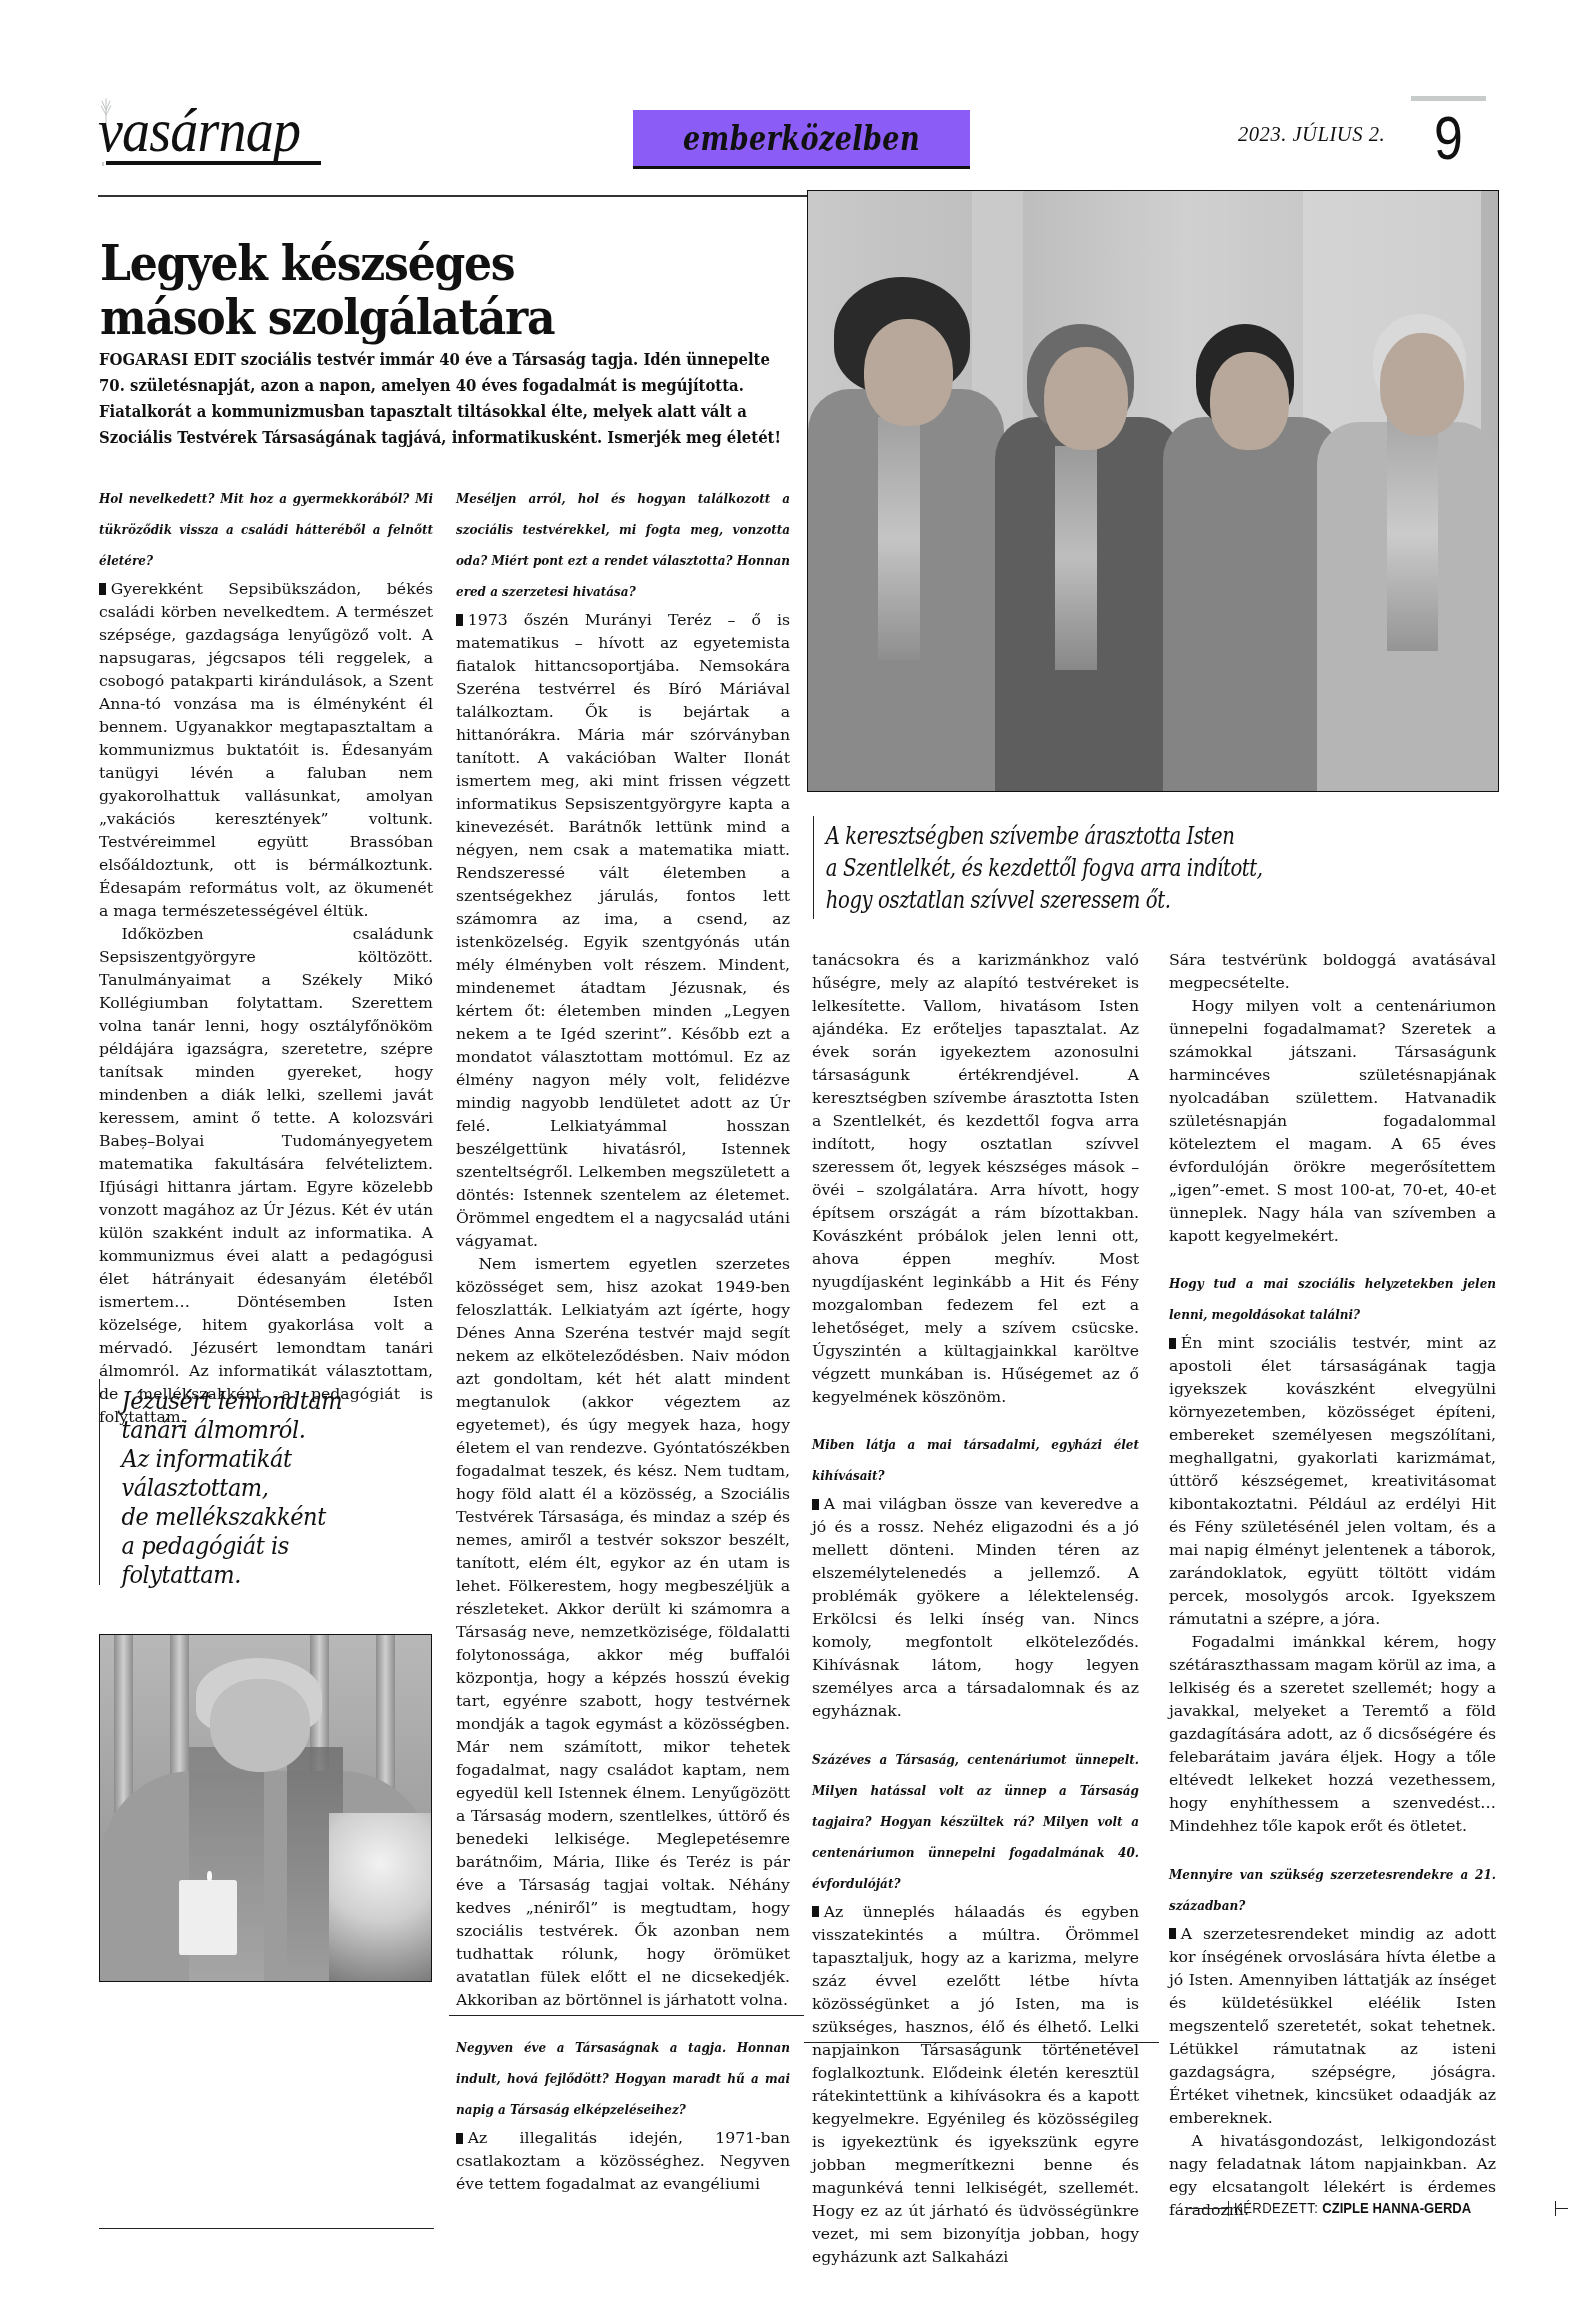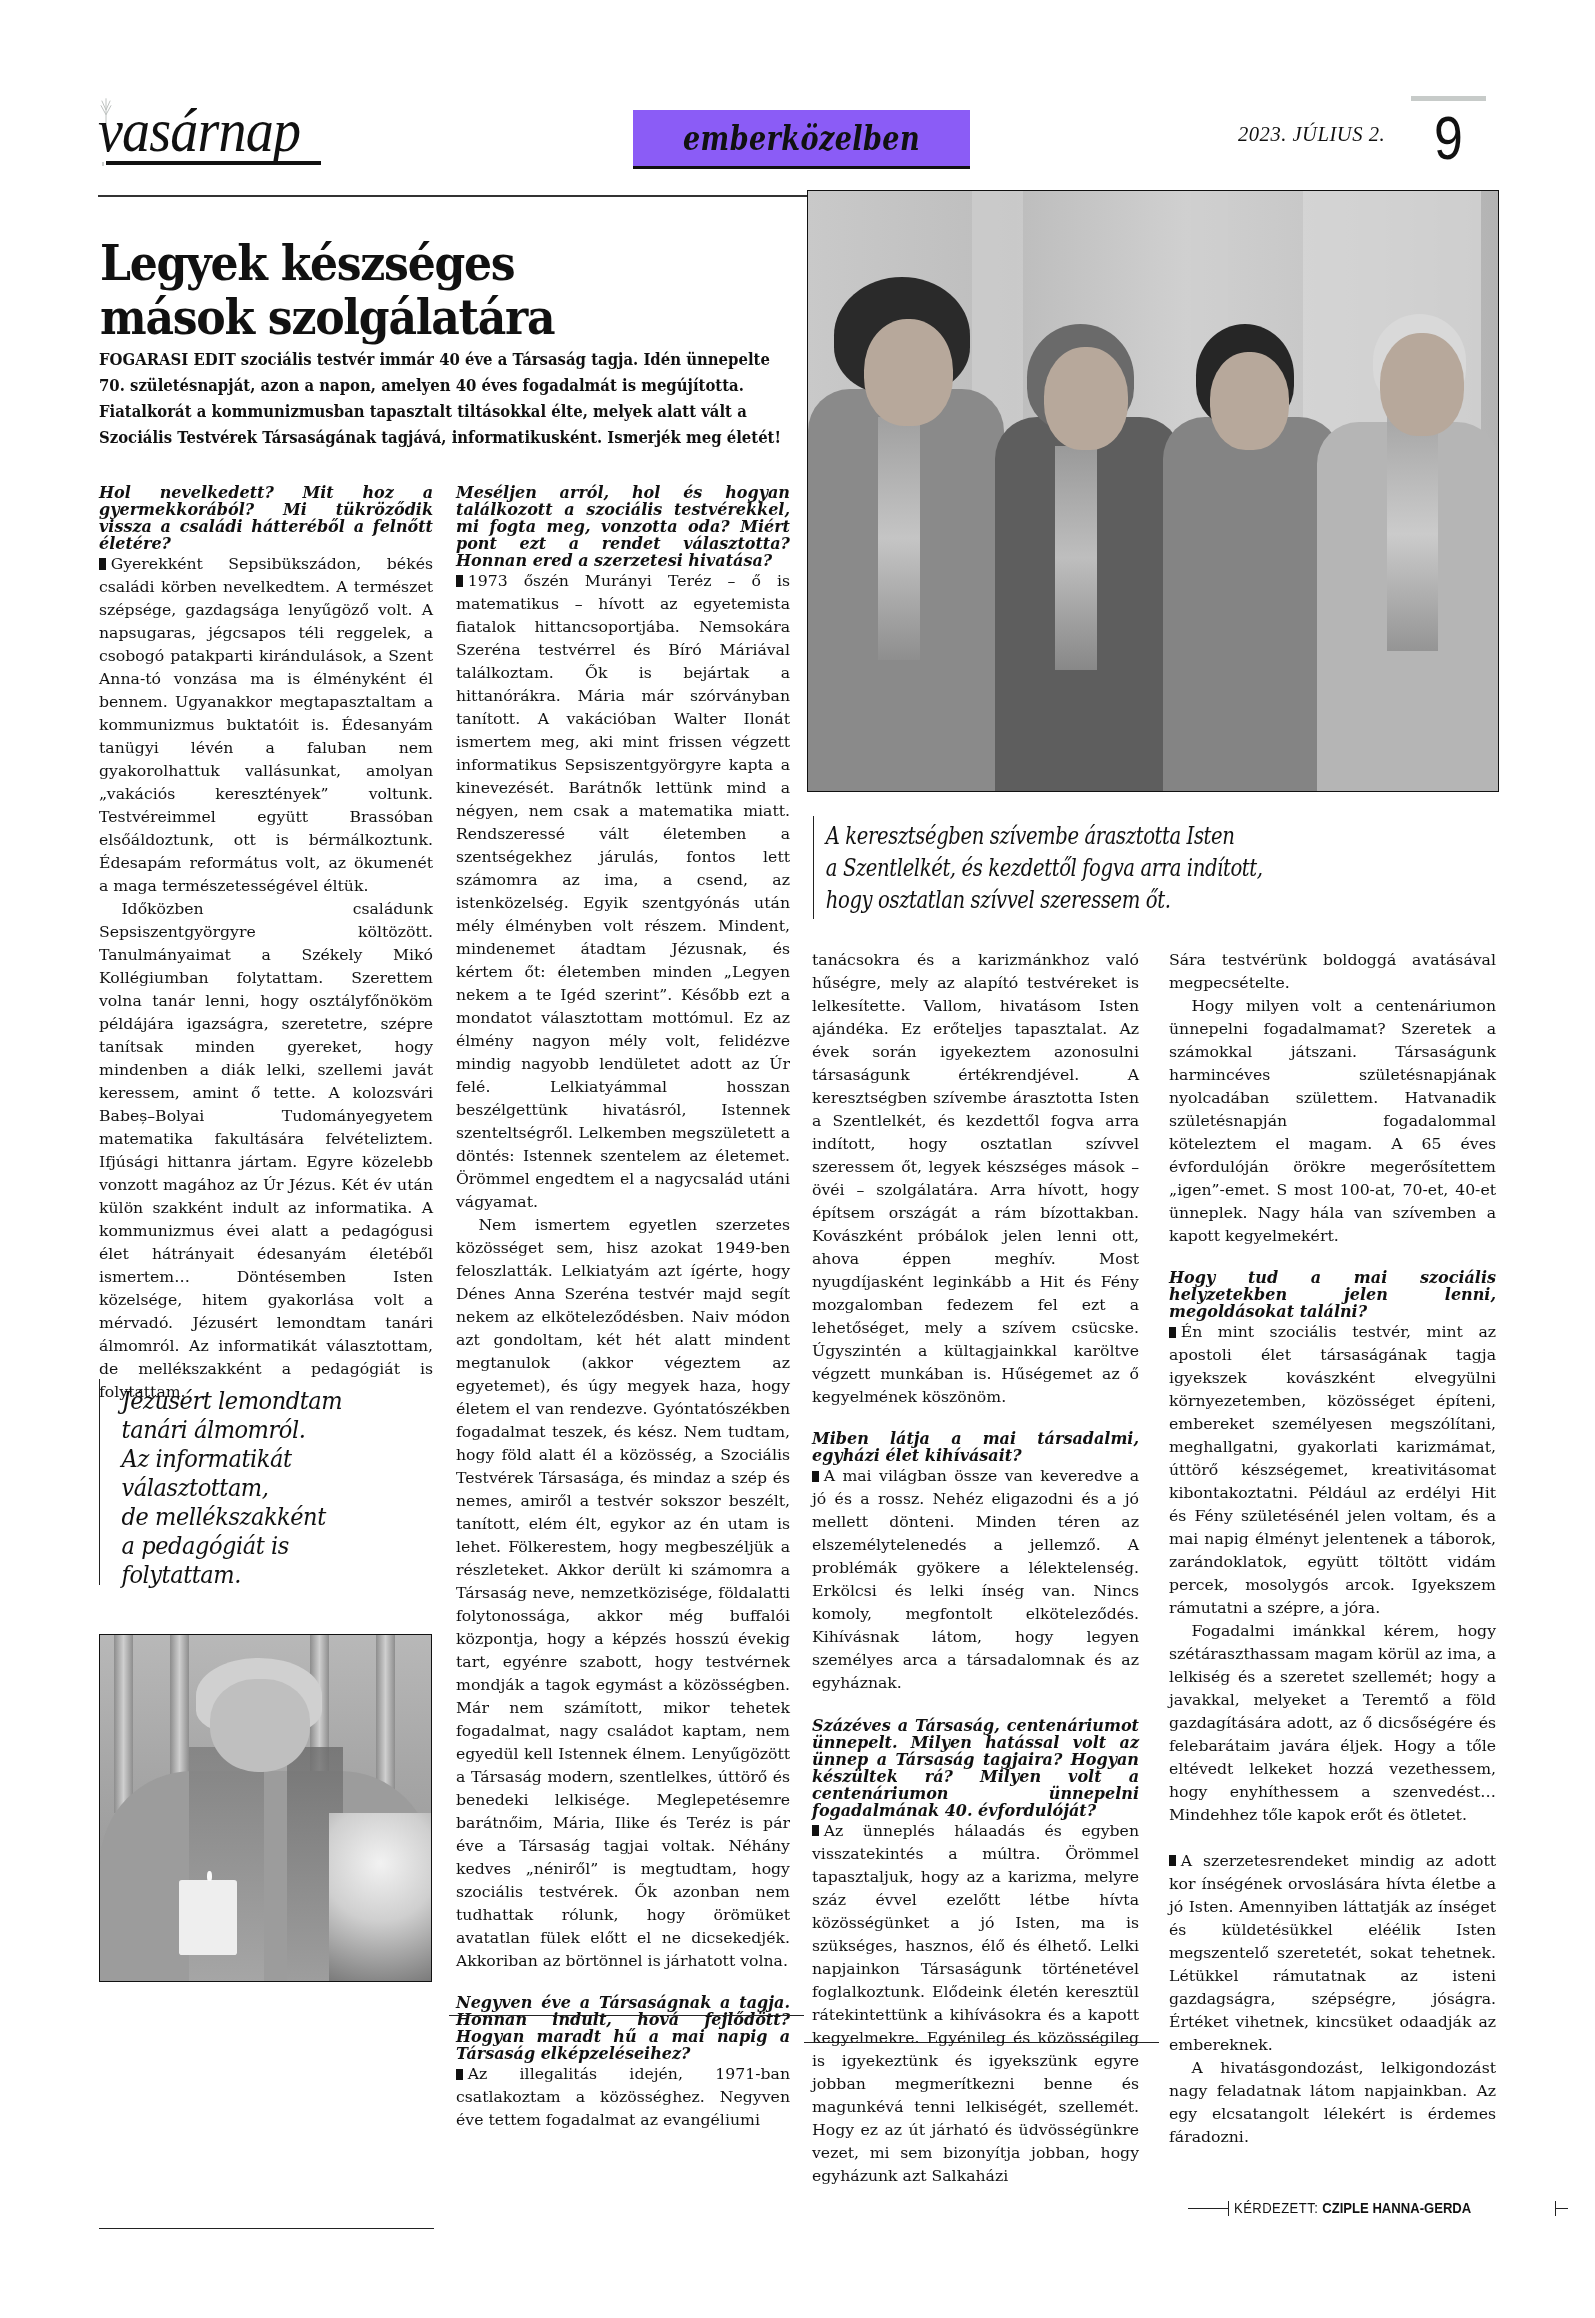--- a/index.html
+++ b/index.html
@@ -25,21 +25,21 @@
 
   
   .headline { position: absolute; left: 100px; top: 236px; width: 701px; font-family: "DejaVu Serif", serif; font-weight: bold; font-size: 49px; line-height: 54px; letter-spacing: -1.4px; transform: scaleX(0.9); transform-origin: left top; }
   .lead { position: absolute; left: 99px; top: 346px; width: 804px; font-family: "DejaVu Serif", serif; font-weight: bold; font-size: 17.3px; line-height: 26px; transform: scaleX(0.86); transform-origin: left top; text-align: left; }
   .lead .caps { letter-spacing: 0; }
 
   
   .col { position: absolute; font-family: "DejaVu Serif", serif; font-size: 15.7px; line-height: 23px; text-align: justify; hyphens: manual; }
   .col p { margin: 0; text-indent: 0; }
   .col p.indent { text-indent: 22.4px; }
-  .q { font-family: "DejaVu Serif", serif; font-style: italic; font-weight: bold; font-size: 16px; line-height: 17px; margin: 0 0 22.4px 0; text-align: justify; }
+  .q { font-family: "DejaVu Serif", serif; font-style: italic; font-weight: bold; font-size: 12px; line-height: 31px; margin: 0 0 22.4px 0; text-align: justify; }
   .ans { margin: 0; }
   .sq { display: inline-block; width: 7px; height: 11.2px; background: #111; margin-right: 4.7px; vertical-align: -0.5px; }
   .gap { height: 22.4px; }
 
   #col1 { left: 99px; top: 484px; width: 334px; }
   #col2 { left: 456px; top: 484px; width: 334px; }
   #col3 { left: 812px; top: 948px; width: 327px; }
   #col4 { left: 1169px; top: 948px; width: 327px; }
 
   
@@ -216,20 +216,21 @@
 <div class="rule-col3-bottom"></div>
 
 <div class="col" id="col4">
   <p class="ans">Sára testvérünk boldoggá avatásával megpecsételte.</p>
   <p class="ans indent">Hogy milyen volt a centenáriumon ünnepelni fogadalmamat? Szeretek a számokkal játszani. Társaságunk harmincéves születésnapjának nyolcadában születtem. Hatvanadik születésnapján fogadalommal köteleztem el magam. A 65 éves évfordulóján örökre megerősítettem „igen”-emet. S most 100-at, 70-et, 40-et ünneplek. Nagy hála van szívemben a kapott kegyelmekért.</p>
   <div class="gap"></div>
   <p class="q">Hogy tud a mai szociális helyzetekben jelen lenni, megoldásokat találni?</p>
   <p class="ans"><span class="sq"></span><span>Én mint szociális testvér, mint az apostoli élet társaságának tagja igyekszek kovászként elvegyülni környezetemben, közösséget építeni, embereket személyesen megszólítani, meghallgatni, gyakorlati karizmámat, úttörő készségemet, kreativitásomat kibontakoztatni. Például az erdélyi Hit és Fény születésénél jelen voltam, és a mai napig élményt jelentenek a táborok, zarándoklatok, együtt töltött vidám percek, mosolygós arcok. Igyekszem rámutatni a szépre, a jóra.</span></p>
   <p class="ans indent">Fogadalmi imánkkal kérem, hogy szétáraszthassam magam körül az ima, a lelkiség és a szeretet szellemét; hogy a javakkal, melyeket a Teremtő a föld gazdagítására adott, az ő dicsőségére és felebarátaim javára éljek. Hogy a tőle eltévedt lelkeket hozzá vezethessem, hogy enyhíthessem a szenvedést… Mindehhez tőle kapok erőt és ötletet.</p>
   <div class="gap"></div>
+  <p class="q">Mennyire van szükség szerzetesrendekre a 21. században?</p>
   <p class="ans"><span class="sq"></span><span>A szerzetesrendeket mindig az adott kor ínségének orvoslására hívta életbe a jó Isten. Amennyiben láttatják az ínséget és küldetésükkel eléélik Isten megszentelő szeretetét, sokat tehetnek. Létükkel rámutatnak az isteni gazdagságra, szépségre, jóságra. Értéket vihetnek, kincsüket odaadják az embereknek.</span></p>
   <p class="ans indent">A hivatásgondozást, lelkigondozást nagy feladatnak látom napjainkban. Az egy elcsatangolt lélekért is érdemes fáradozni.</p>
 </div>
 
 <div class="byline">
   <div class="line-l"></div>
   <div class="tick-l"></div>
   <div class="txt">
     <span class="label">KÉRDEZETT: </span><span class="name">CZIPLE HANNA-GERDA</span>
   </div>

